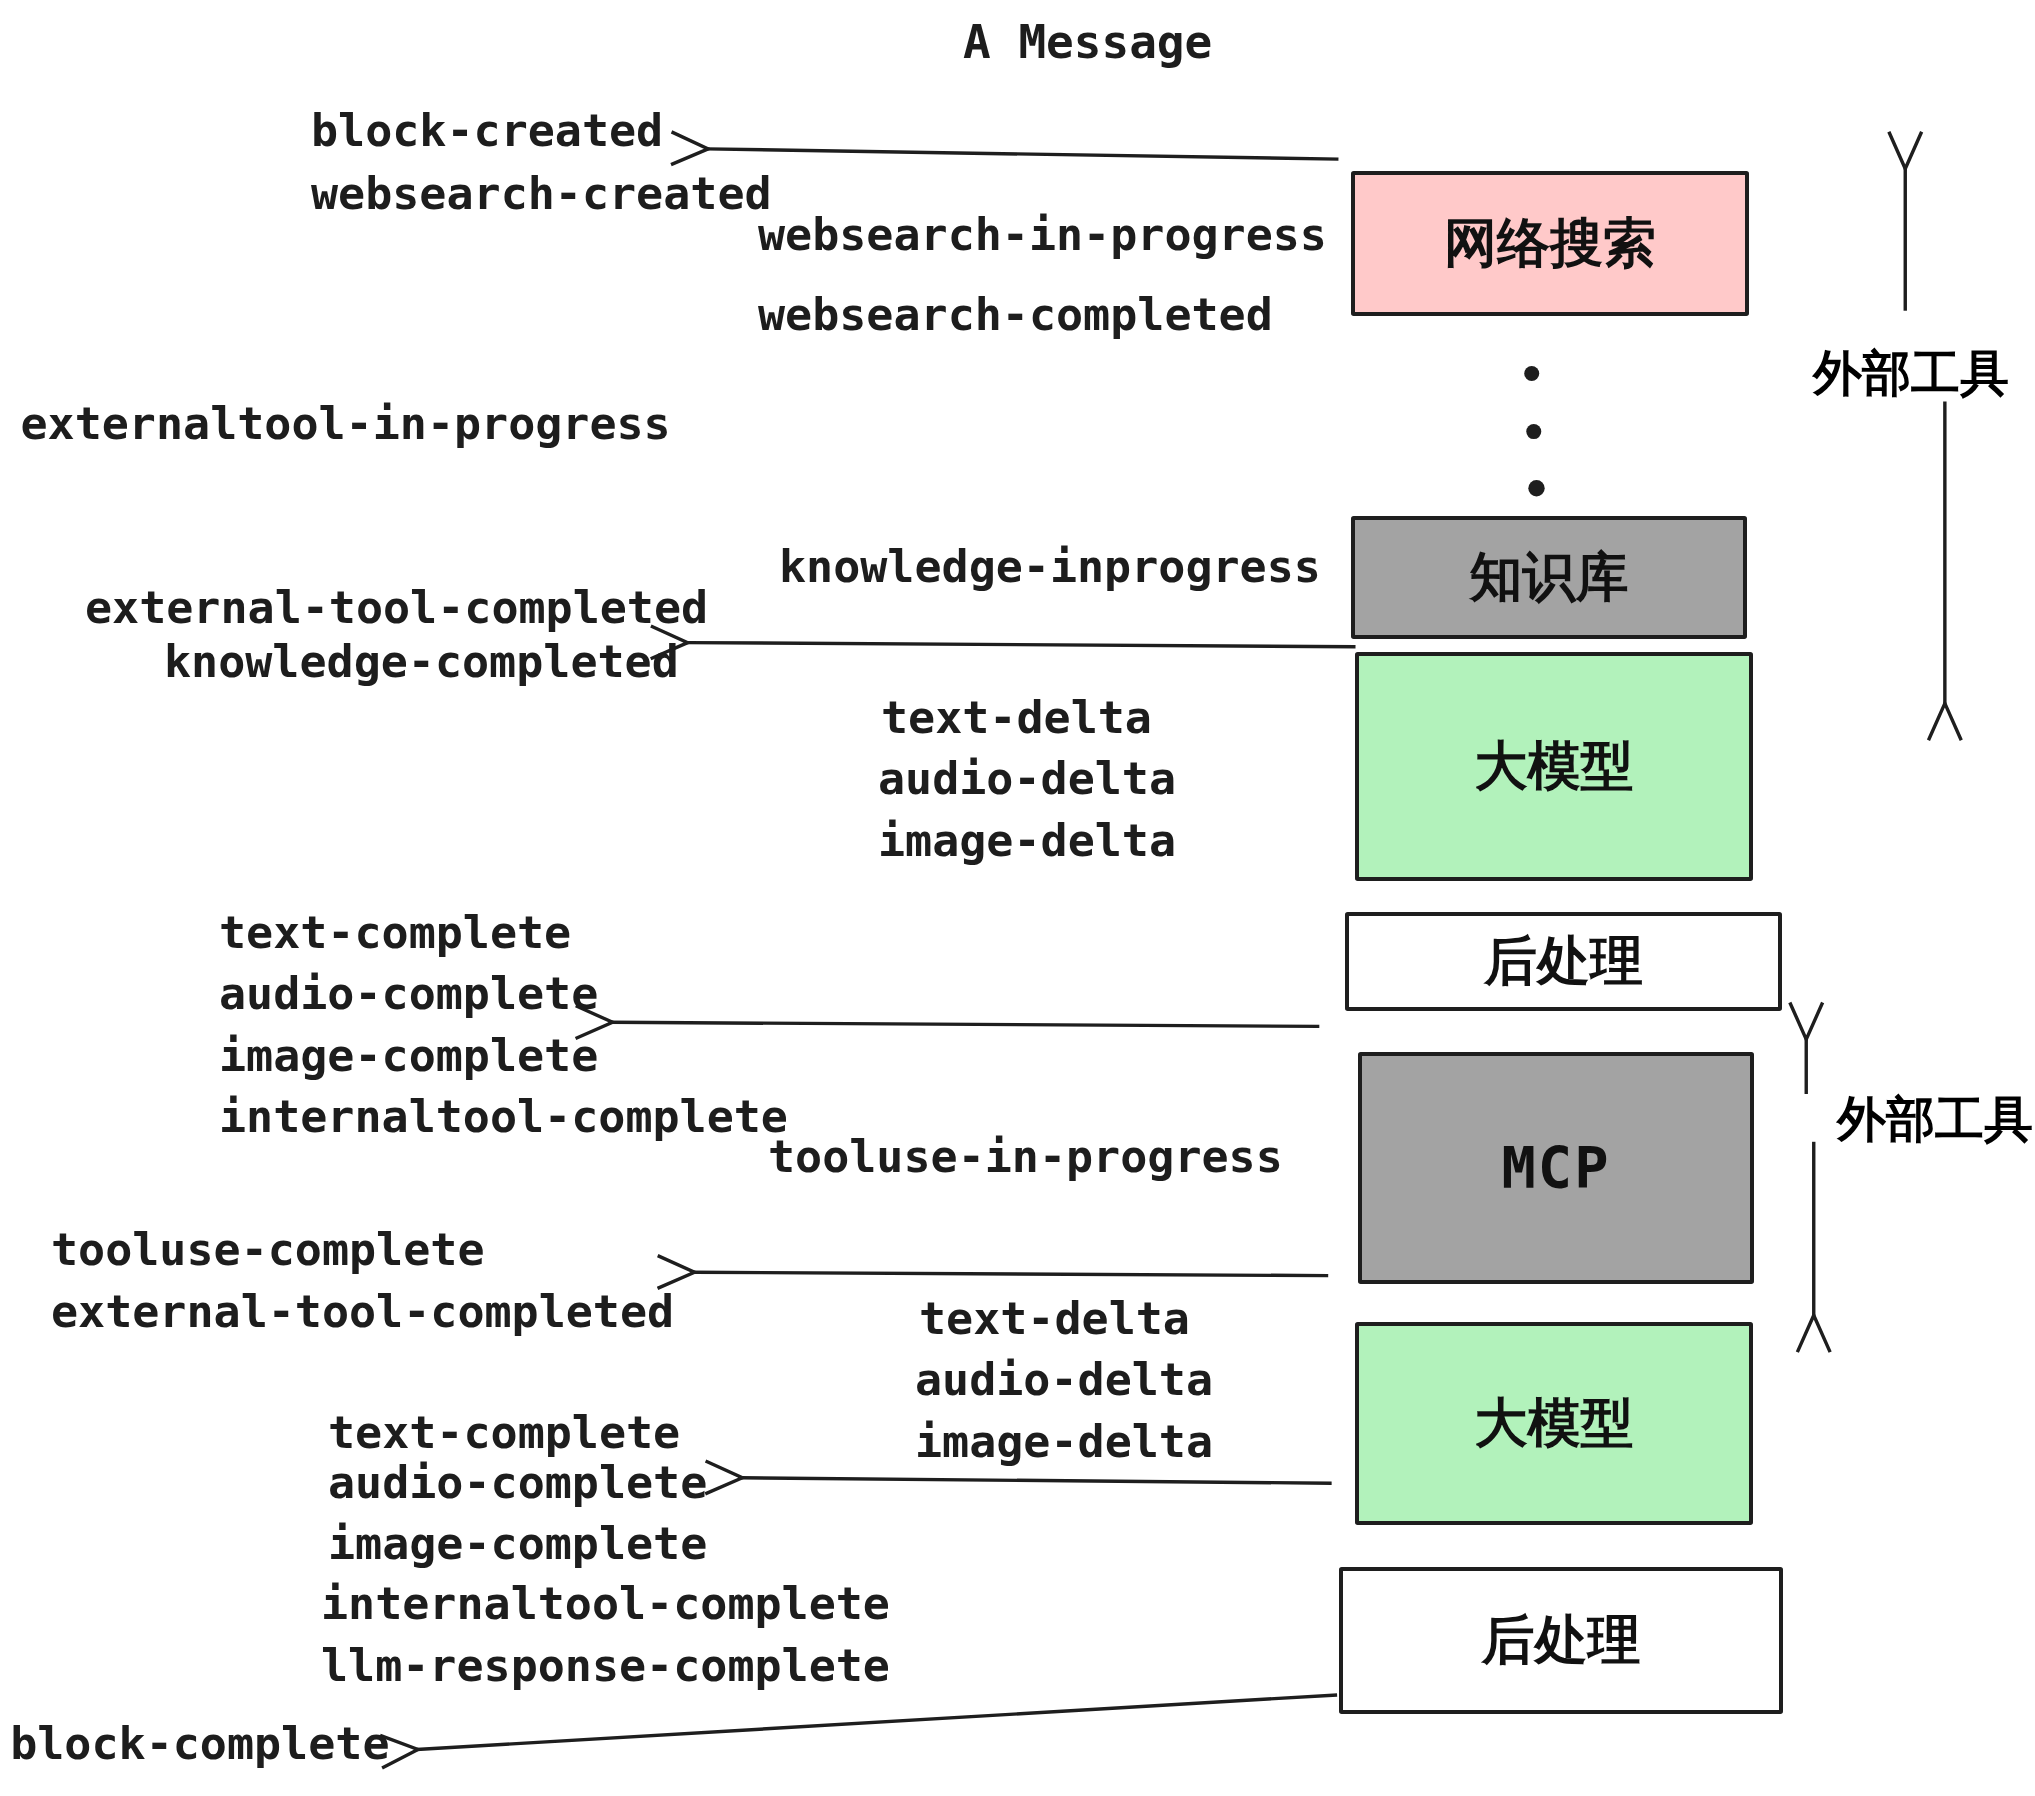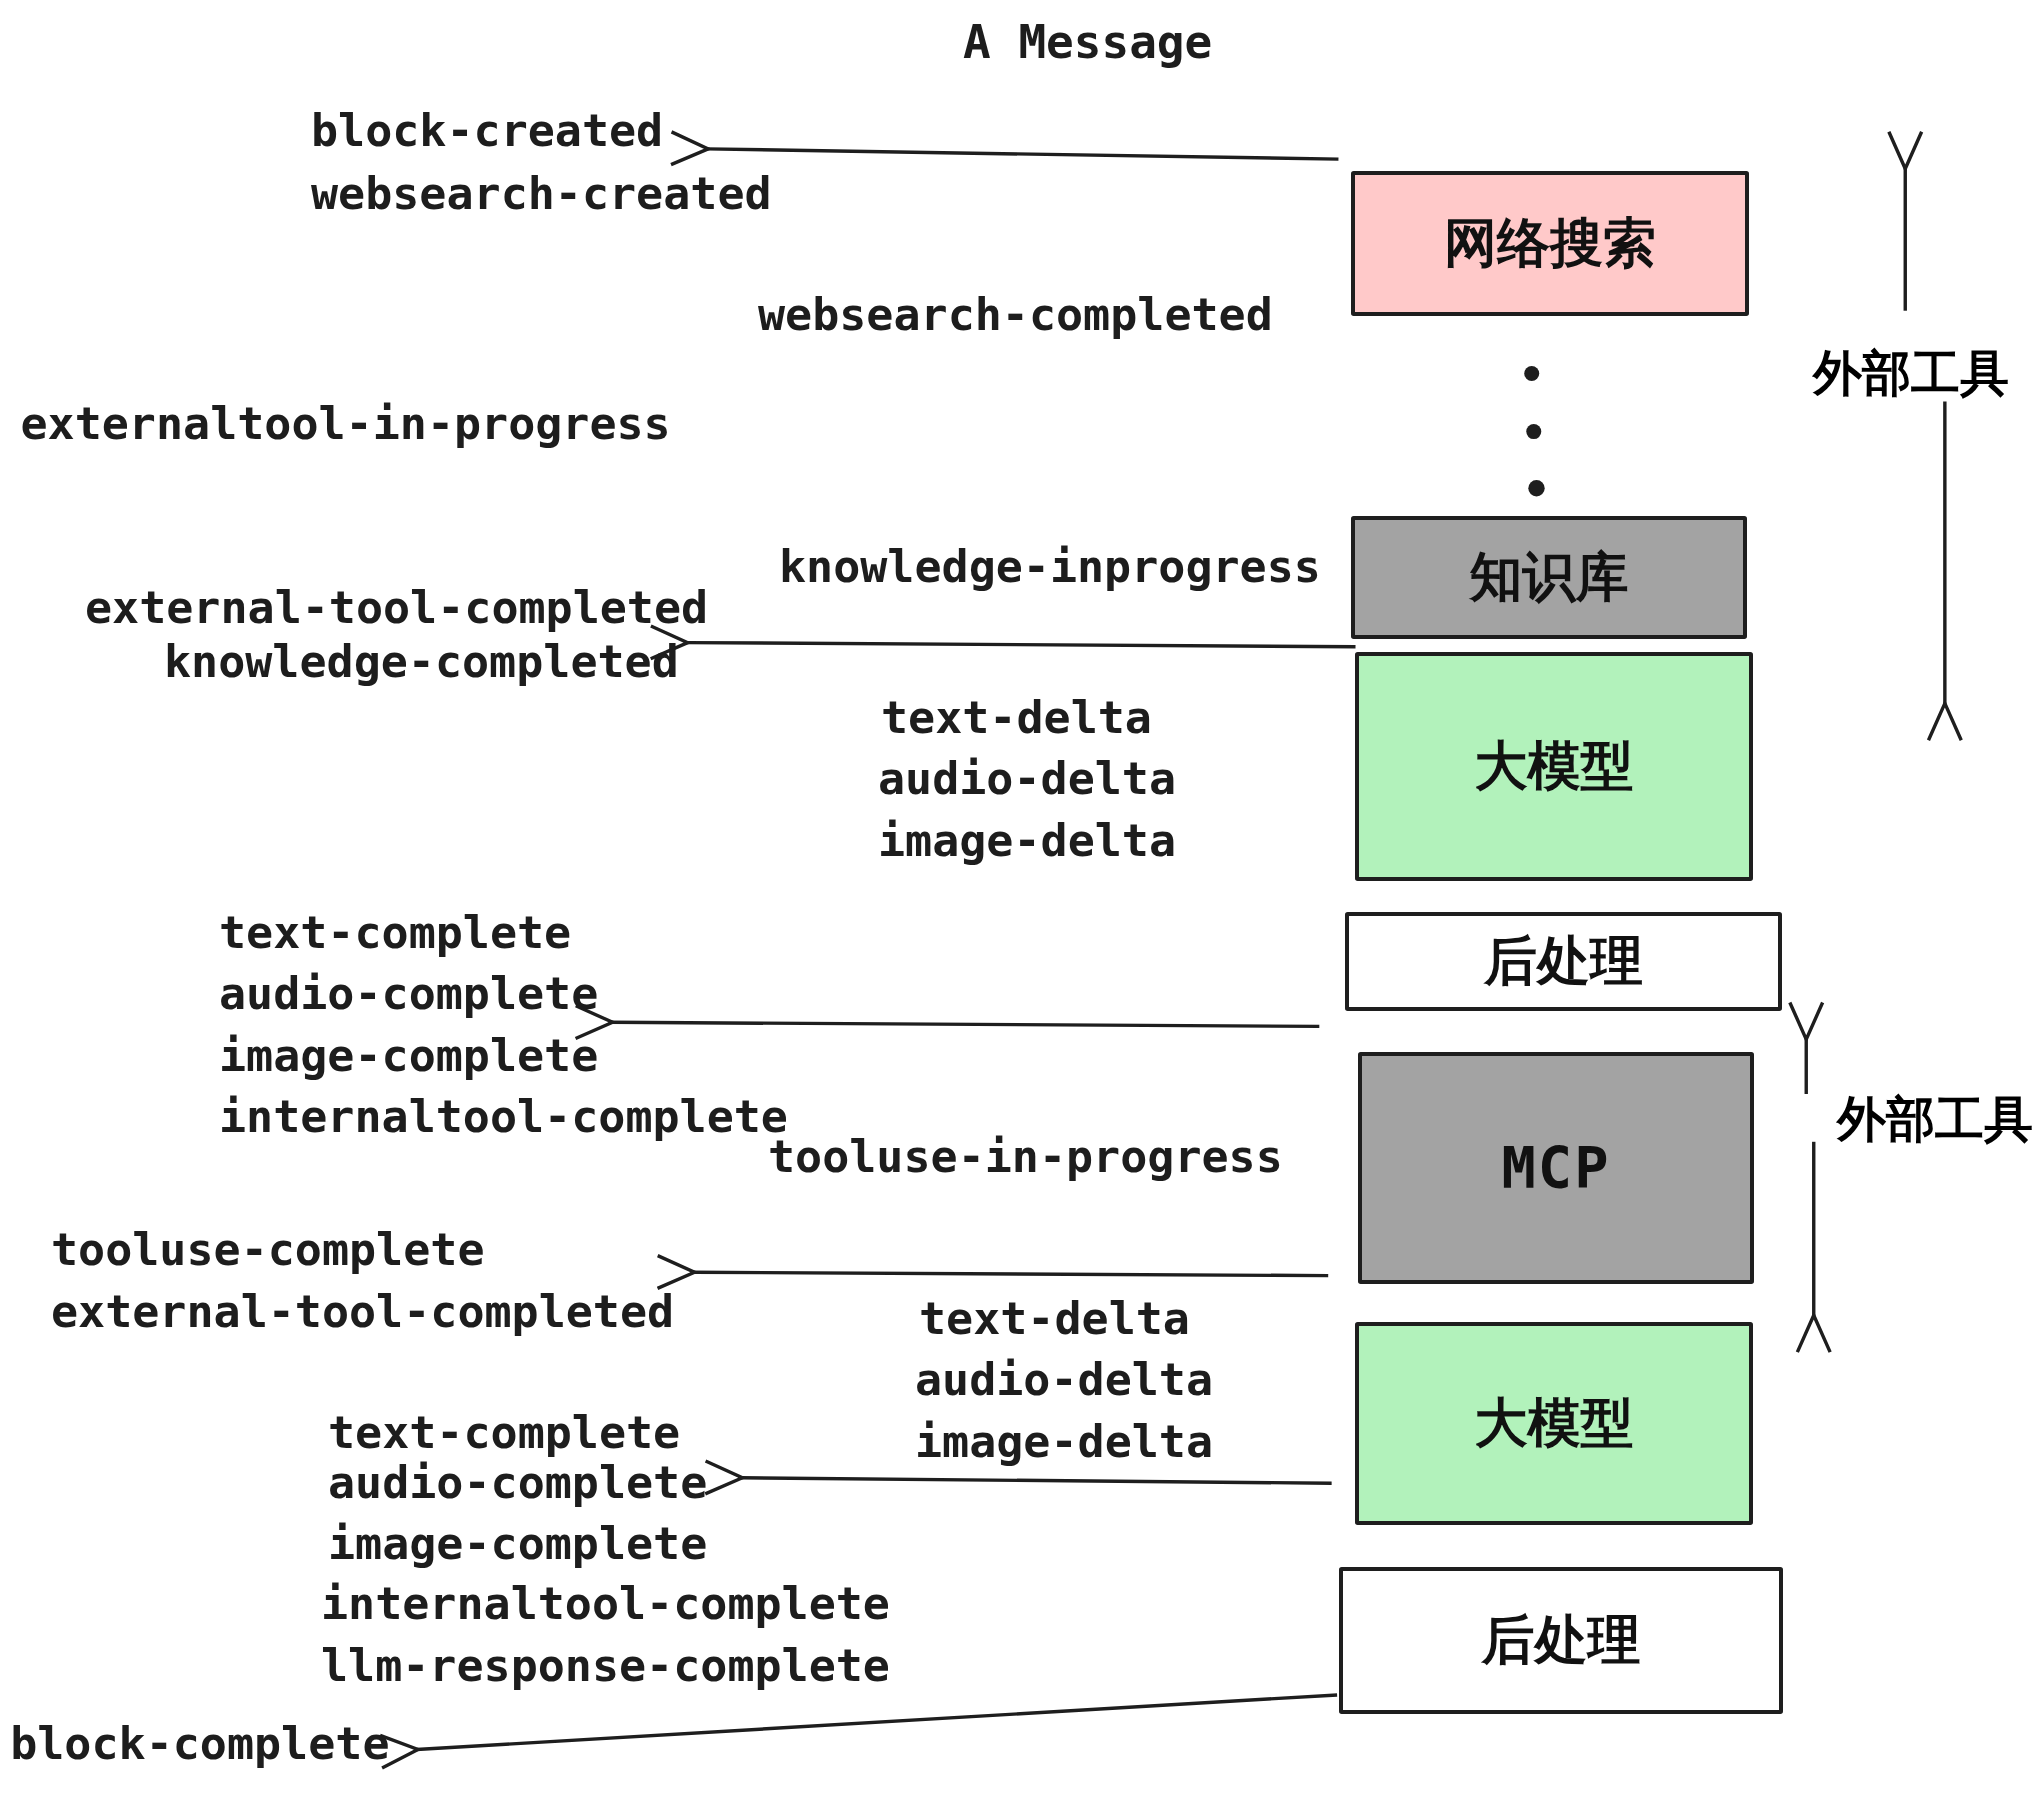--- a/index.html
+++ b/index.html
@@ -77,20 +77,21 @@
 
     <circle cx="2243" cy="547" r="11"></circle>
     <circle cx="2246" cy="632" r="11"></circle>
     <circle cx="2250" cy="715" r="12"></circle>
   </svg>
 
   <div class="title" style="left:963px;top:15px">A Message</div>
 
   <div class="ev" style="left:311px;top:108px">block-created</div>
   <div class="ev" style="left:311px;top:171px">websearch-created</div>
+  <div class="ev" style="left:758px;top:212px">websearch-in-progress</div>
   <div class="ev" style="left:758px;top:292px">websearch-completed</div>
   <div class="ev" style="left:20.5px;top:401px">externaltool-in-progress</div>
   <div class="ev" style="left:779px;top:544px">knowledge-inprogress</div>
   <div class="ev" style="left:85px;top:585px">external-tool-completed</div>
   <div class="ev" style="left:164px;top:639px">knowledge-completed</div>
   <div class="ev" style="left:881px;top:695px">text-delta</div>
   <div class="ev" style="left:878px;top:756px">audio-delta</div>
   <div class="ev" style="left:878px;top:818px">image-delta</div>
   <div class="ev" style="left:219px;top:910px">text-complete</div>
   <div class="ev" style="left:219px;top:971px">audio-complete</div>

